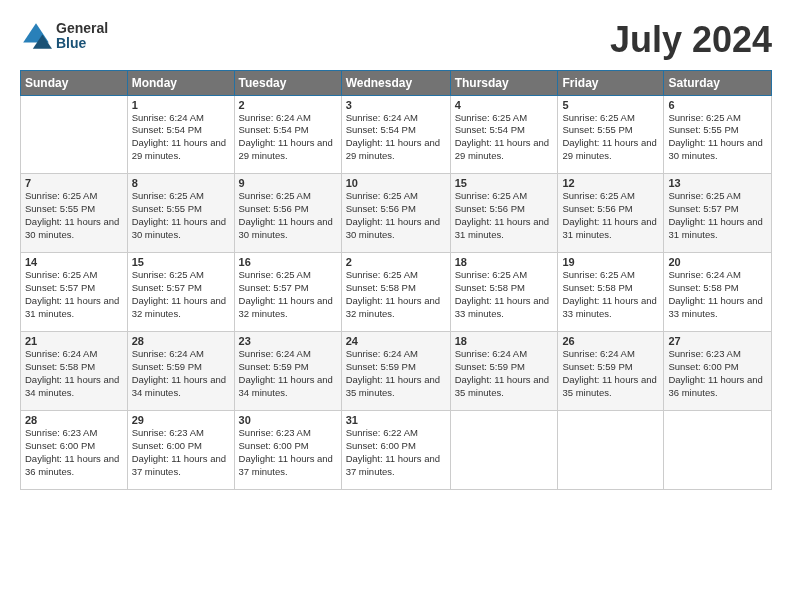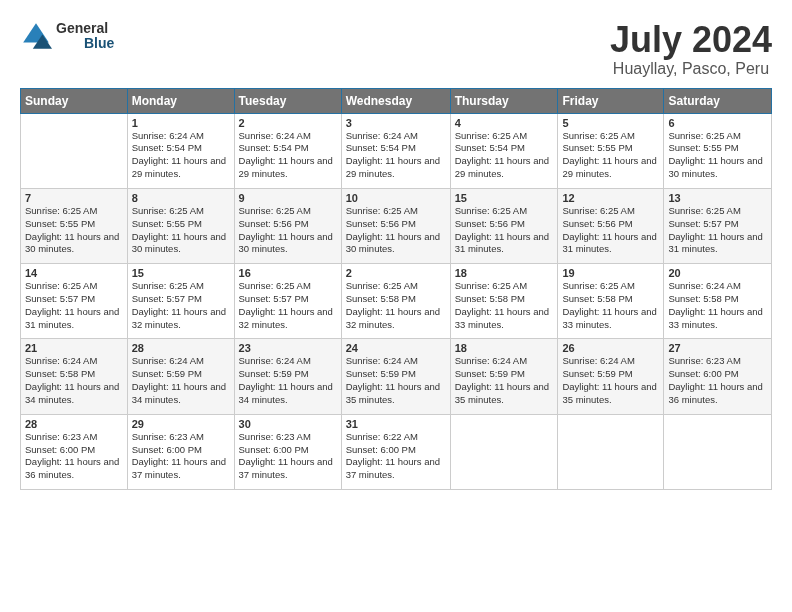--- a/index.html
+++ b/index.html
@@ -35,28 +35,27 @@
     }
     .logo-general {
       font-size: 14px;
       font-weight: bold;
       color: #333;
     }
     .logo-blue {
       font-size: 14px;
       font-weight: bold;
       color: #1a5276;
-      margin-left: 28px;
     }
     .logo-icon {
       width: 32px;
       height: 32px;
     }
     .title-area {
-      text-align: center;
+      text-align: left;
     }
     .main-title {
       font-size: 36px;
       font-weight: bold;
       color: #333;
       line-height: 1.1;
     }
     .subtitle {
       font-size: 16px;
       color: #555;
@@ -112,21 +111,20 @@
         <polygon points="20,4 36,28 4,28" fill="#2980b9"></polygon>
         <polygon points="28,18 40,36 16,36" fill="#1a5276"></polygon>
       </svg>
       <div class="logo-text">
         <span class="logo-general">General</span>
         <span class="logo-blue">Blue</span>
       </div>
     </div>
     <div class="title-area">
       <div class="main-title">July 2024</div>
-      <div class="subtitle">Huayllay, Pasco, Peru</div>
     </div>
   </div>
 
   <table class="calendar-table">
     <thead>
       <tr>
       <th>Sunday</th>
           <th>Monday</th>
           <th>Tuesday</th>
           <th>Wednesday</th>

